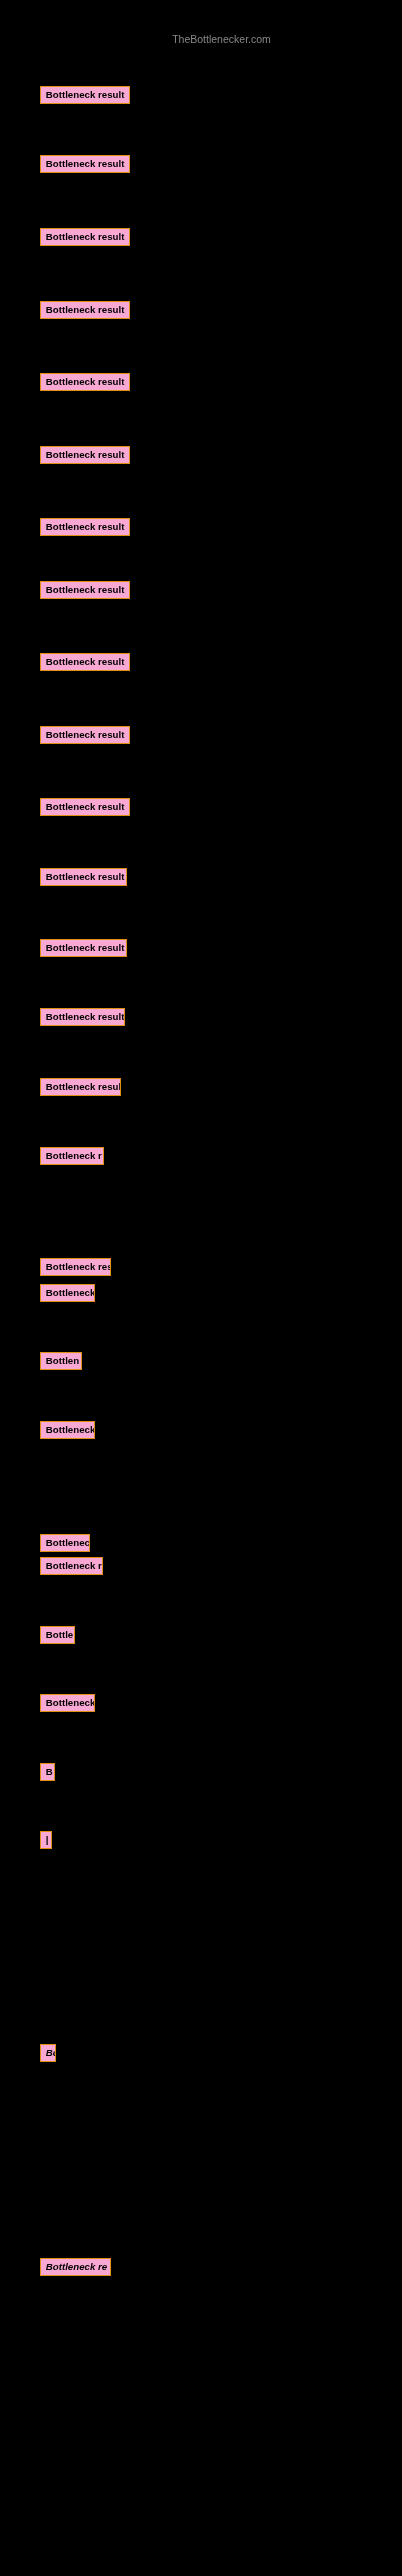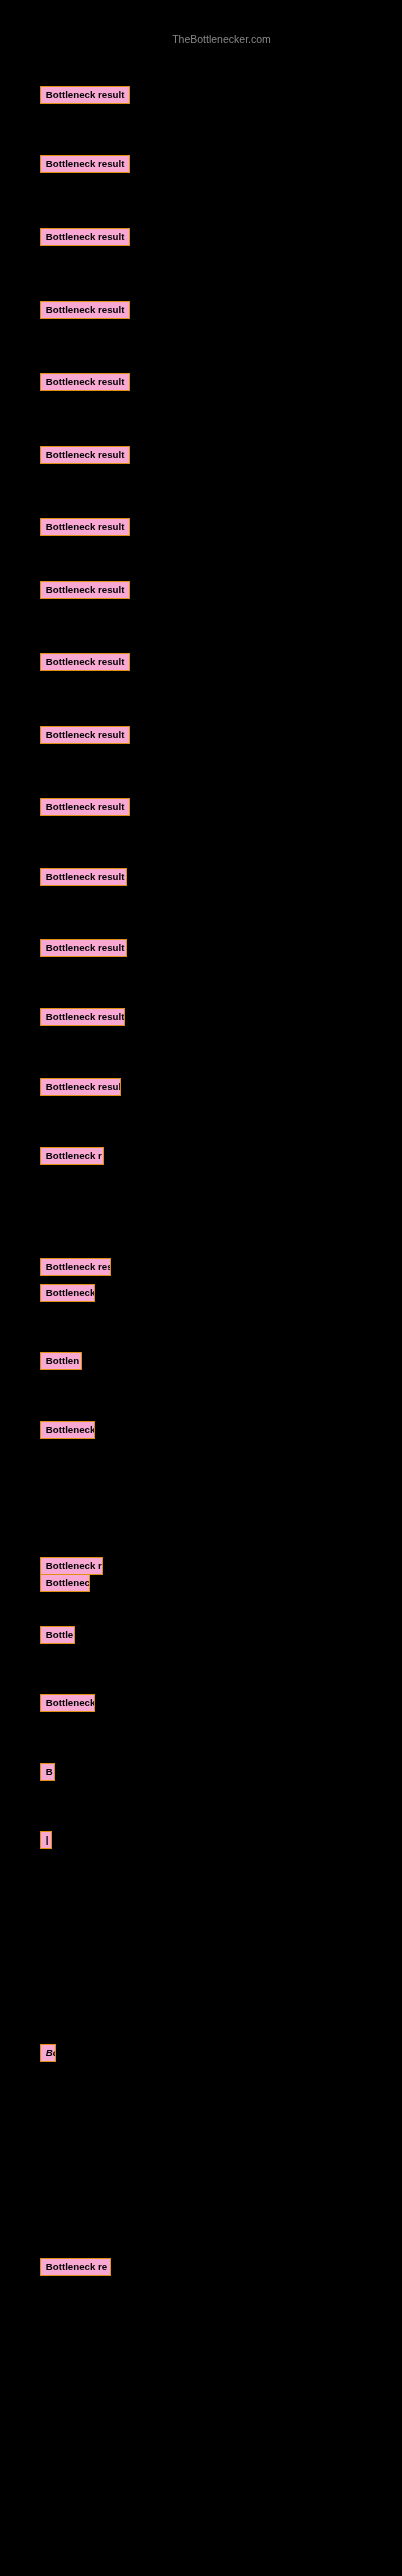--- a/index.html
+++ b/index.html
@@ -62,21 +62,21 @@
 <div class="row" style="top: 758px;"><span class="bottleneck-label" style="max-width: 93px;">Bottleneck result</span></div>
 <div class="row" style="top: 828px;"><span class="bottleneck-label" style="max-width: 87px;">Bottleneck result</span></div>
 <div class="row" style="top: 899px;"><span class="bottleneck-label" style="max-width: 87px;">Bottleneck result</span></div>
 <div class="row" style="top: 968px;"><span class="bottleneck-label" style="max-width: 85px;">Bottleneck result</span></div>
 <div class="row" style="top: 1038px;"><span class="bottleneck-label" style="max-width: 81px;">Bottleneck result</span></div>
 <div class="row" style="top: 1107px;"><span class="bottleneck-label" style="max-width: 64px;">Bottleneck r</span></div>
 <div class="row" style="top: 1218px;"><span class="bottleneck-label" style="max-width: 71px;">Bottleneck res</span></div>
 <div class="row" style="top: 1244px;"><span class="bottleneck-label" style="max-width: 55px;">Bottleneck</span></div>
 <div class="row" style="top: 1312px;"><span class="bottleneck-label" style="max-width: 42px;">Bottlen</span></div>
 <div class="row" style="top: 1381px;"><span class="bottleneck-label" style="max-width: 55px;">Bottleneck</span></div>
-<div class="row" style="top: 1534px;"><span class="bottleneck-label" style="max-width: 50px;">Bottlenec</span></div>
+<div class="row" style="top: 1494px;"><span class="bottleneck-label" style="max-width: 50px;">Bottlenec</span></div>
 <div class="row" style="top: 1517px;"><span class="bottleneck-label" style="max-width: 63px;">Bottleneck r</span></div>
 <div class="row" style="top: 1586px;"><span class="bottleneck-label" style="max-width: 35px;">Bottle</span></div>
 <div class="row" style="top: 1654px;"><span class="bottleneck-label" style="max-width: 55px;">Bottleneck</span></div>
 <div class="row" style="top: 1723px;"><span class="bottleneck-label" style="max-width: 14.5px;">B</span></div>
 <div class="row" style="top: 1791px;"><span class="bottleneck-label" style="max-width: 8px;">|</span></div>
 <div class="row" style="top: 2004px;"><span class="bottleneck-label" style="max-width: 16px; font-style: italic;">Bo</span></div>
-<div class="row" style="top: 2218px;"><span class="bottleneck-label" style="max-width: 71px;">Bottleneck re</span></div>
+<div class="row" style="top: 2218px; font-style: italic;"><span class="bottleneck-label" style="max-width: 71px;">Bottleneck re</span></div>
 
 
 </body></html>

